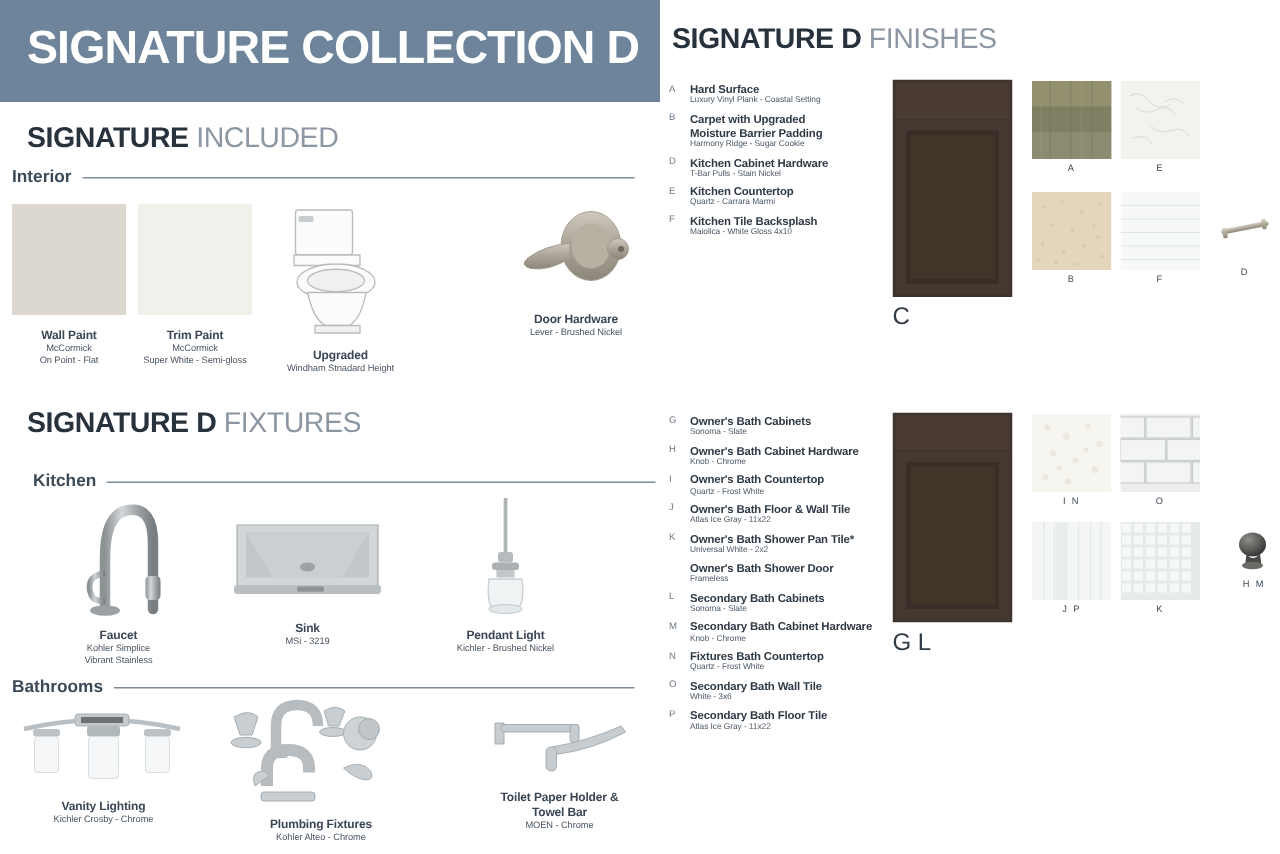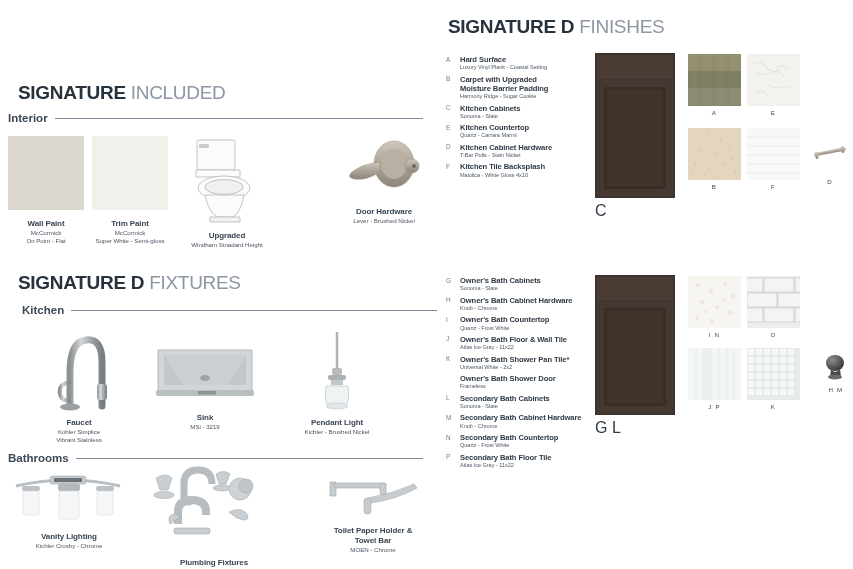--- a/index.html
+++ b/index.html
@@ -54,20 +54,23 @@
 
   .doorimg{position:absolute;}
 </style>
 </head>
 <body>
 
 <div class="page">
 
   <div class="left">
 
+    <div class="banner">
+      <div class="banner-title">SIGNATURE COLLECTION D</div>
+    </div>
 
     <div class="sec-head" style="left:18px;top:82px;">
       <span class="a">SIGNATURE</span>
       <span class="b">INCLUDED</span>
     </div>
 
     <div class="sub-head" style="left:8px;top:112px;">
       <span class="lbl">Interior</span>
       <span class="rule"></span>
     </div>
@@ -120,21 +123,21 @@
       </svg>
       <div class="cap" style="margin-top:5px;">Door Hardware</div>
       <div class="sub">Lever - Brushed Nickel</div>
     </div>
 
     <div class="sec-head" style="left:18px;top:272px;">
       <span class="a">SIGNATURE D</span>
       <span class="b">FIXTURES</span>
     </div>
 
-    <div class="sub-head" style="left:8px;top:304px;padding-left:14px;">
+    <div class="sub-head" style="left:8px;top:315px;padding-left:14px;">
       <span class="lbl">Kitchen</span>
       <span class="rule"></span>
     </div>
 
     <div class="item" style="left:24px;top:326px;width:110px;">
       <svg width="110" height="86" viewBox="0 0 110 86">
         <defs>
           <linearGradient id="ss" x1="0" y1="0" x2="1" y2="0">
             <stop offset="0" stop-color="#8d9295"></stop>
               <stop offset="0.35" stop-color="#d4d7d9"></stop>
@@ -215,21 +218,21 @@
           <path d="M82 12 q8 -5 14 0 l-4 10 h-7 z"></path>
           <ellipse cx="88" cy="26" rx="9" ry="3"></ellipse>
           <path d="M44 62 v-12 q0 -12 14 -12 q14 0 14 12 v3" fill="none" stroke="#b6bcc0" stroke-width="8"></path>
           <path d="M36 62 q-4 -10 6 -10 l4 3 z"></path>
           <rect x="40" y="66" width="36" height="6" rx="2"></rect>
           <path d="M106 16 a11 11 0 1 0 0.1 0 z" fill="#cdd3d7"></path>
           <circle cx="112" cy="24" r="7" fill="#bfc5c9"></circle>
           <path d="M95 50 q12 -6 18 2 q3 6 -3 6 q-8 -1 -15 -8 z"></path>
         </g>
       </svg>
-      <div class="cap" style="margin-top:14px;">Plumbing Fixtures</div>
+      <div class="cap" style="margin-top:0px;">Plumbing Fixtures</div>
       <div class="sub">Kohler Alteo - Chrome</div>
     </div>
 
     <div class="item" style="left:310px;top:470px;width:126px;">
       <svg width="126" height="50" viewBox="0 0 126 50">
         <g fill="#c6ccd0" stroke="#a3a9ad" stroke-width="0.6">
           <path d="M20 12 h6 v14 h-6 z"></path>
           <rect x="24" y="13" width="52" height="5" rx="2"></rect>
           <rect x="70" y="13" width="6" height="12" rx="2"></rect>
           <path d="M58 28 q24 -4 46 -14 l3 4 q-22 12 -47 15 z"></path>
@@ -256,35 +259,30 @@
           <div class="nm" style="white-space: pre-line;">Hard Surface</div>
           <div class="ds">Luxury Vinyl Plank - Coastal Setting</div>
         </div>
         <div class="frow">
           <span class="ltr">B</span>
           <div class="nm" style="white-space: pre-line;">Carpet with Upgraded
 Moisture Barrier Padding</div>
           <div class="ds">Harmony Ridge - Sugar Cookie</div>
         </div>
         <div class="frow">
-          <span class="ltr">C</span>
-          <div class="nm" style="white-space: pre-line;">Kitchen Cabinets</div>
-          <div class="ds">Sonoma - Slate</div>
+          <span class="ltr">D</span>
+          <div class="nm" style="white-space: pre-line;">Kitchen Cabinet Hardware</div>
+          <div class="ds">T-Bar Pulls - Stain Nickel</div>
         </div>
         <div class="frow">
           <span class="ltr">E</span>
           <div class="nm" style="white-space: pre-line;">Kitchen Countertop</div>
           <div class="ds">Quartz - Carrara Marmi</div>
         </div>
         <div class="frow">
-          <span class="ltr">D</span>
-          <div class="nm" style="white-space: pre-line;">Kitchen Cabinet Hardware</div>
-          <div class="ds">T-Bar Pulls - Stain Nickel</div>
-        </div>
-        <div class="frow">
           <span class="ltr">F</span>
           <div class="nm" style="white-space: pre-line;">Kitchen Tile Backsplash</div>
           <div class="ds">Maiolica - White Gloss 4x10</div>
         </div>
       </div>
 
     <div class="flist" id="flist-bottom" style="top:276px;">
         <div class="frow">
           <span class="ltr">G</span>
           <div class="nm" style="white-space: pre-line;">Owner's Bath Cabinets</div>
@@ -320,22 +318,27 @@
           <div class="nm" style="white-space: pre-line;">Secondary Bath Cabinets</div>
           <div class="ds">Sonoma - Slate</div>
         </div>
         <div class="frow">
           <span class="ltr">M</span>
           <div class="nm" style="white-space: pre-line;">Secondary Bath Cabinet Hardware</div>
           <div class="ds">Knob - Chrome</div>
         </div>
         <div class="frow">
           <span class="ltr">N</span>
-          <div class="nm" style="white-space: pre-line;">Secondary Bath Countertop</div>
+          <div class="nm" style="white-space: pre-line;">Fixtures Bath Countertop</div>
           <div class="ds">Quartz - Frost White</div>
+        </div>
+        <div class="frow">
+          <span class="ltr">O</span>
+          <div class="nm" style="white-space: pre-line;">Secondary Bath Wall Tile</div>
+          <div class="ds">White - 3x6</div>
         </div>
         <div class="frow">
           <span class="ltr">P</span>
           <div class="nm" style="white-space: pre-line;">Secondary Bath Floor Tile</div>
           <div class="ds">Atlas Ice Gray - 11x22</div>
         </div>
       </div>
 
     <div class="doorimg" style="left:155px;top:53px;width:80px;height:145px;">
       <svg width="80" height="145" viewBox="0 0 80 145">

